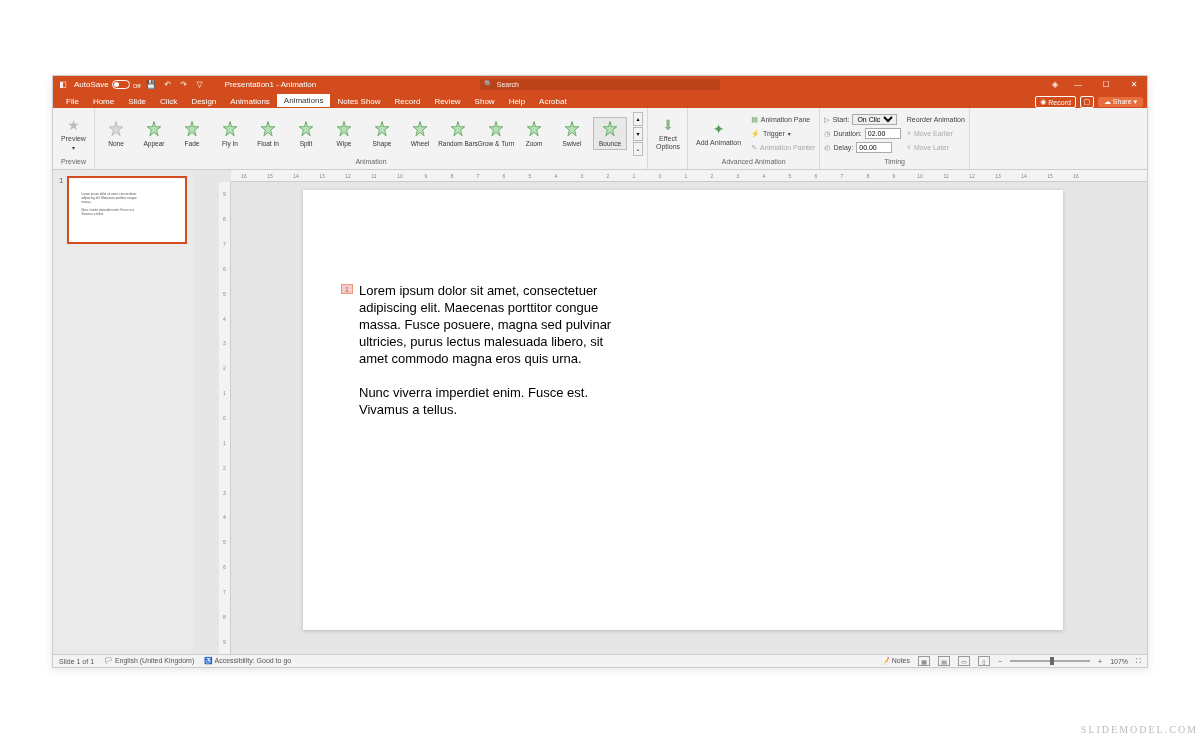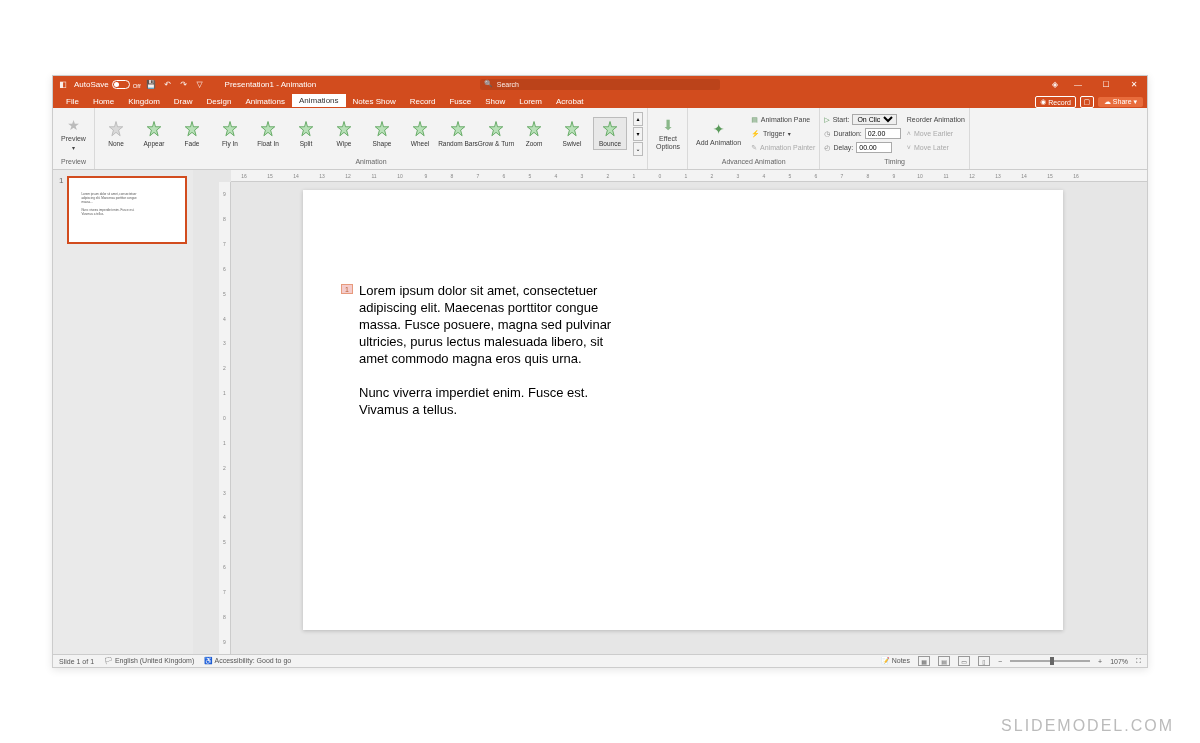--- a/index.html
+++ b/index.html
@@ -62,21 +62,21 @@
   .canvas { position:absolute; top:20px; left:110px; width:760px; height:440px; background:#fff; box-shadow: 0 1px 4px rgba(0,0,0,0.2);}
   .anim-tag { position:absolute; top:94px; left:38px; width:12px; height:10px; background:#f4cccc; border:1px solid #e79a7c; font-size:7px; color:#b85c2e; display:flex; align-items:center; justify-content:center;}
   .slide-text { position:absolute; top:92px; left:56px; width:260px; font-size:13px; line-height:17px; color:#000;}
   .slide-text p { margin-bottom: 17px;}
   
   .status-bar { height: 13px; background: #f3f3f3; border-top: 1px solid #ccc; display: flex; align-items: center; font-size: 7px; color: #555; padding: 0 6px; gap: 10px;}
   .status-right { margin-left: auto; display:flex; align-items:center; gap:8px;}
   .view-btn { width:12px; height:10px; border:1px solid #999; font-size:6px; display:flex; align-items:center; justify-content:center; color:#666;}
   .zoom-slider { width:80px; height:2px; background:#aaa; position:relative;}
   .zoom-slider::after { content:''; position:absolute; left:50%; top:-3px; width:4px; height:8px; background:#666;}
-  .watermark { position:absolute; bottom:8px; right:26px; font-size:16px; letter-spacing:2px; color:#bbb; font-family: Liberation Sans, sans-serif;}
+  .watermark { position:absolute; bottom:8px; right:2px; font-size:10px; letter-spacing:2px; color:#bbb; font-family: Liberation Serif, serif;}
 </style>
 </head>
 <body>
 
 <div class="app-frame">
 
   <div class="title-bar">
     <div class="title-left">
       <span class="qat-icon">◧</span>
       <div class="autosave">
@@ -101,30 +101,30 @@
       <span class="qat-icon">◈</span>
       <span class="win-btn">—</span>
       <span class="win-btn">☐</span>
       <span class="win-btn">✕</span>
     </div>
   </div>
 
   <div class="menu-bar">
     <span class="menu-item">File</span>
     <span class="menu-item">Home</span>
-    <span class="menu-item">Kingdom</span>
-    <span class="menu-item">Draw</span>
+    <span class="menu-item">Slide</span>
+    <span class="menu-item">Click</span>
     <span class="menu-item">Design</span>
     <span class="menu-item">Animations</span>
     <span class="menu-item active">Animations</span>
     <span class="menu-item">Notes Show</span>
     <span class="menu-item">Record</span>
-    <span class="menu-item">Fusce</span>
+    <span class="menu-item">Review</span>
     <span class="menu-item">Show</span>
-    <span class="menu-item">Lorem</span>
+    <span class="menu-item">Help</span>
     <span class="menu-item">Acrobat</span>
     <div class="menu-right">
       <span class="record-btn">
           <span>◉</span>
           <span>Record</span>
         </span>
       <span class="collapse-btn">▢</span>
       <span class="share-btn">☁ <span>Share</span> ▾</span>
     </div>
   </div>

